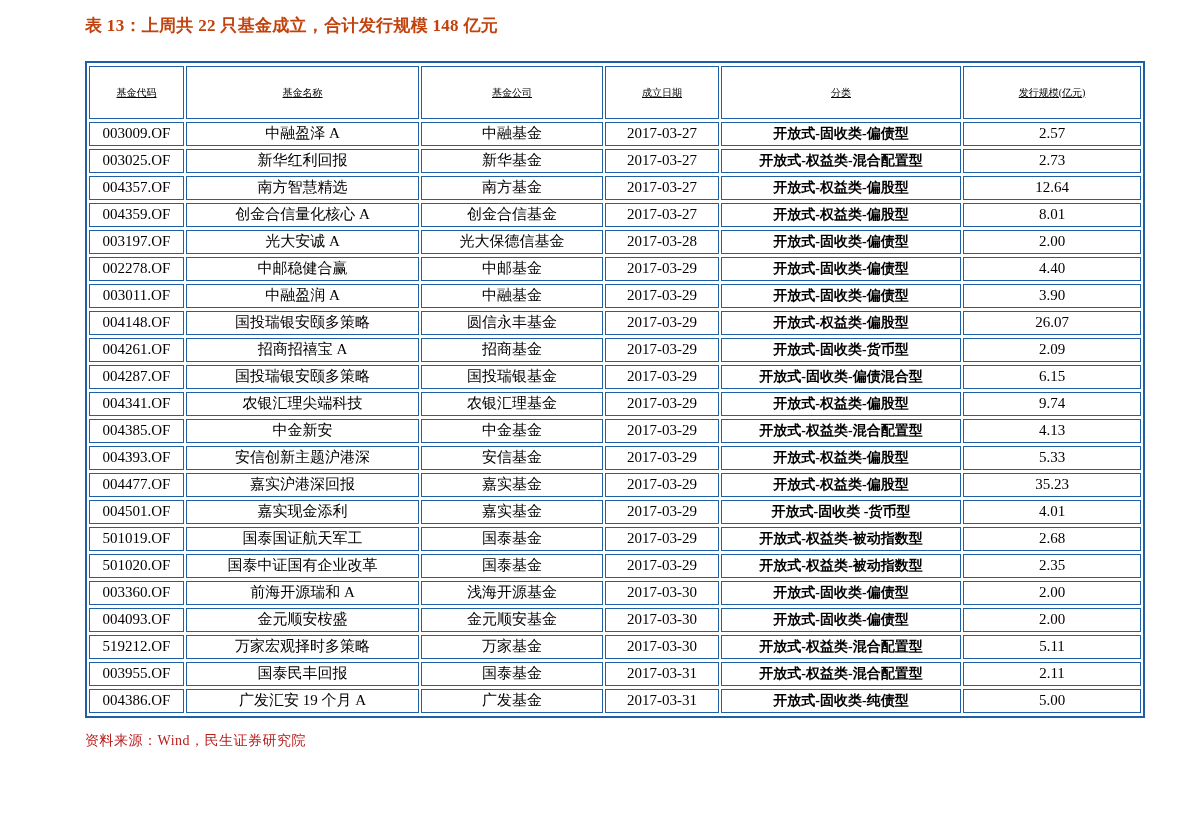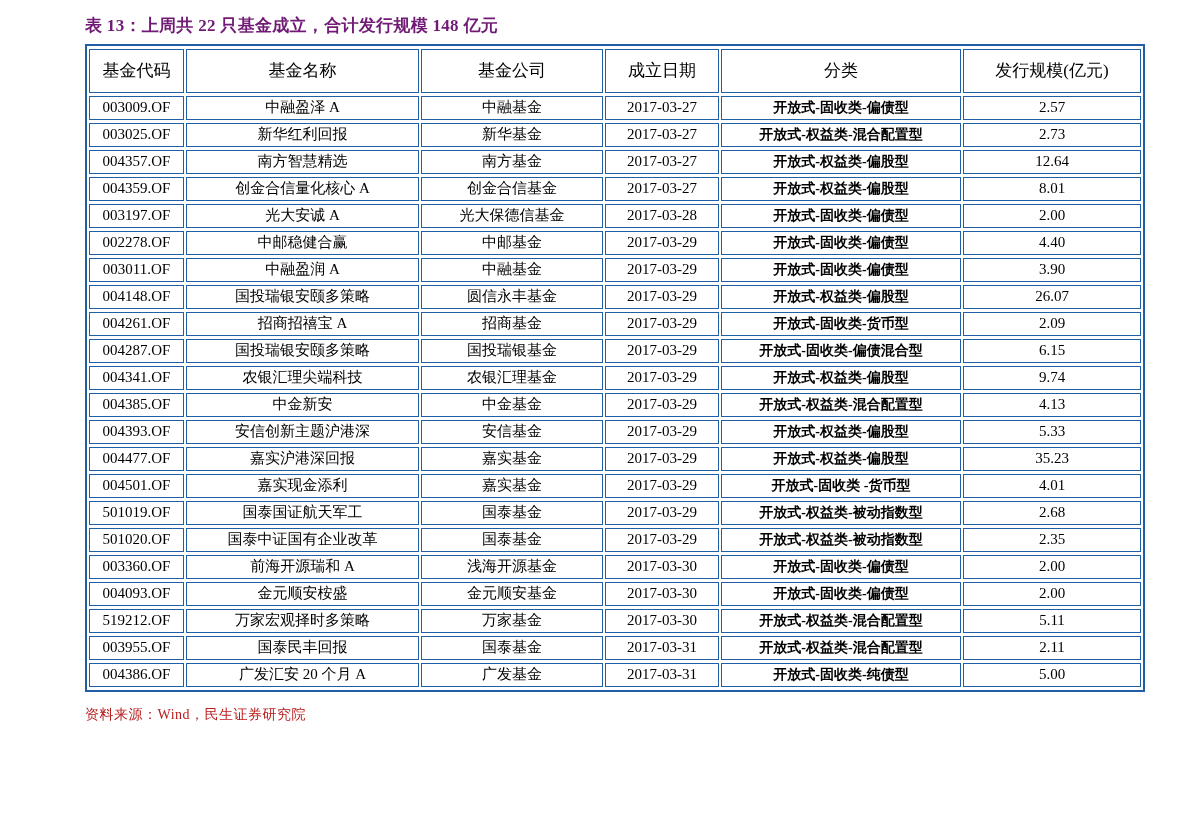--- a/index.html
+++ b/index.html
@@ -9,22 +9,22 @@
     font-family: "Liberation Serif", "DejaVu Serif", serif;
     color: #000000;
     overflow: hidden;
   }
   .page { position: relative; width: 1191px; height: 832px; }
   .content { position: absolute; left: 85px; top: 14px; width: 1046px; }
 
   .table-title {
     font-size: 17px;
     font-weight: bold;
-    color: #701a75;
-    margin-bottom: 7px;
+    color: #c2410c;
+    margin-bottom: 24px;
     letter-spacing: 0.3px;
   }
 
   table.fund-table {
     width: 1046px;
     border: 2px solid #1F5FA8;
     border-collapse: separate;
     border-spacing: 2px 3px;
     background: #ffffff;
     table-layout: fixed;
@@ -33,21 +33,21 @@
     border: 1px solid #1F5FA8;
     text-align: center;
     vertical-align: middle;
     font-weight: normal;
     font-size: 15px;
     line-height: 1.15;
     padding: 1px 2px;
     overflow: hidden;
     white-space: nowrap;
   }
-  .fund-table th { height: 44px; font-size: 17px; }
+  .fund-table th { height: 53px; font-size: 10px; text-decoration: underline; }
   .fund-table td { height: 24px; }
   .fund-table td.cell-category { font-size: 14px; font-weight: bold; }
 
   .col-code     { width: 95px;  }
   .col-name     { width: 233px; }
   .col-company  { width: 182px; }
   .col-date     { width: 114px; }
   .col-category { width: 240px; }
   .col-scale    { width: 178px; }
 
@@ -249,21 +249,21 @@
           <tr>
     <td class="cell-code">003955.OF</td>
     <td class="cell-name">国泰民丰回报</td>
     <td class="cell-company">国泰基金</td>
     <td class="cell-date">2017-03-31</td>
     <td class="cell-category">开放式-权益类-混合配置型</td>
     <td class="cell-scale">2.11</td>
   </tr>
           <tr>
     <td class="cell-code">004386.OF</td>
-    <td class="cell-name">广发汇安 20 个月 A</td>
+    <td class="cell-name">广发汇安 19 个月 A</td>
     <td class="cell-company">广发基金</td>
     <td class="cell-date">2017-03-31</td>
     <td class="cell-category">开放式-固收类-纯债型</td>
     <td class="cell-scale">5.00</td>
   </tr>
         </tbody>
     </table>
 
     <div class="source-note">资料来源：Wind，民生证券研究院</div>
 

